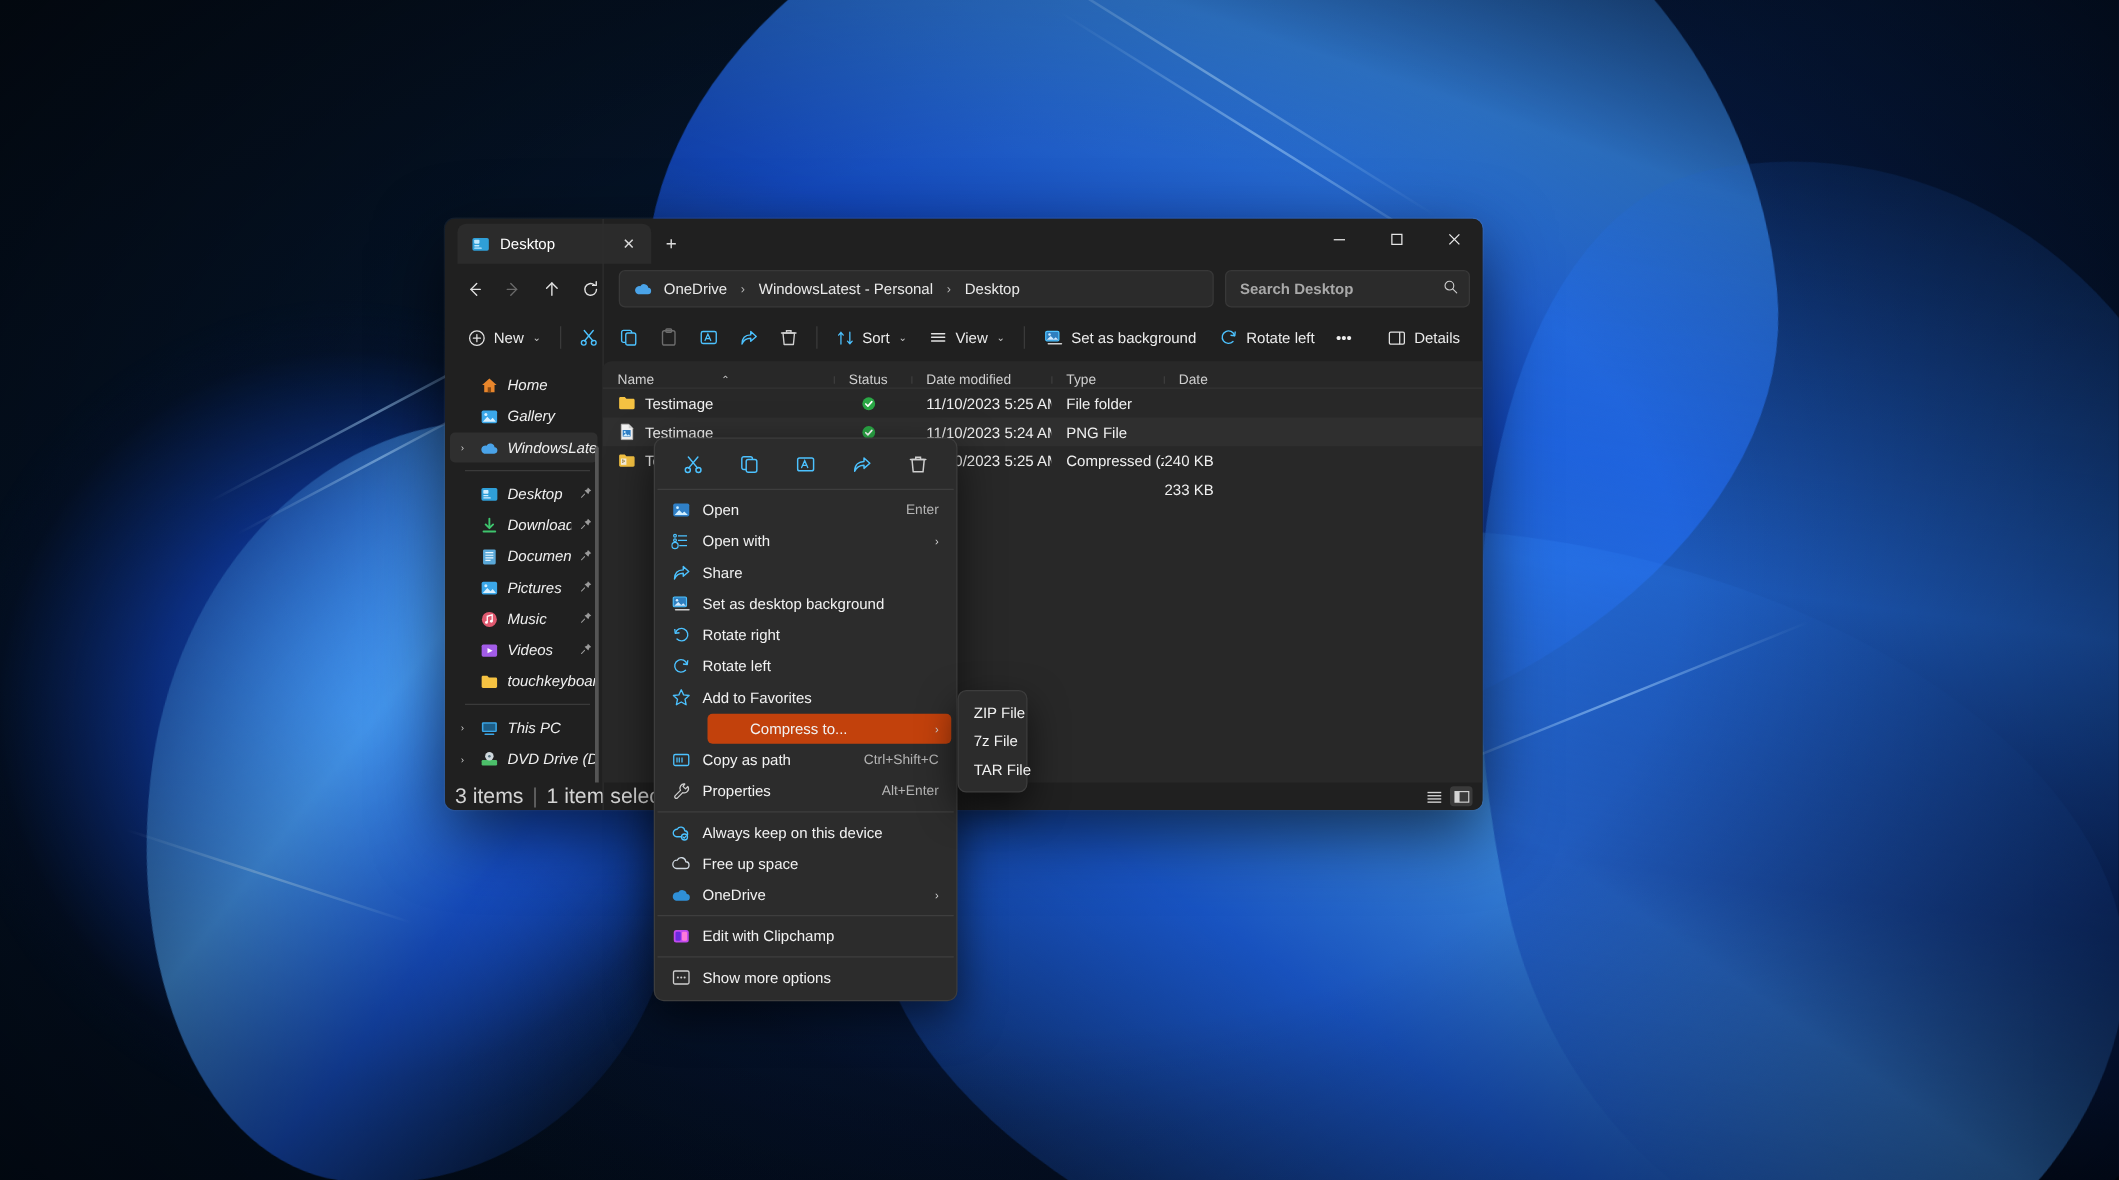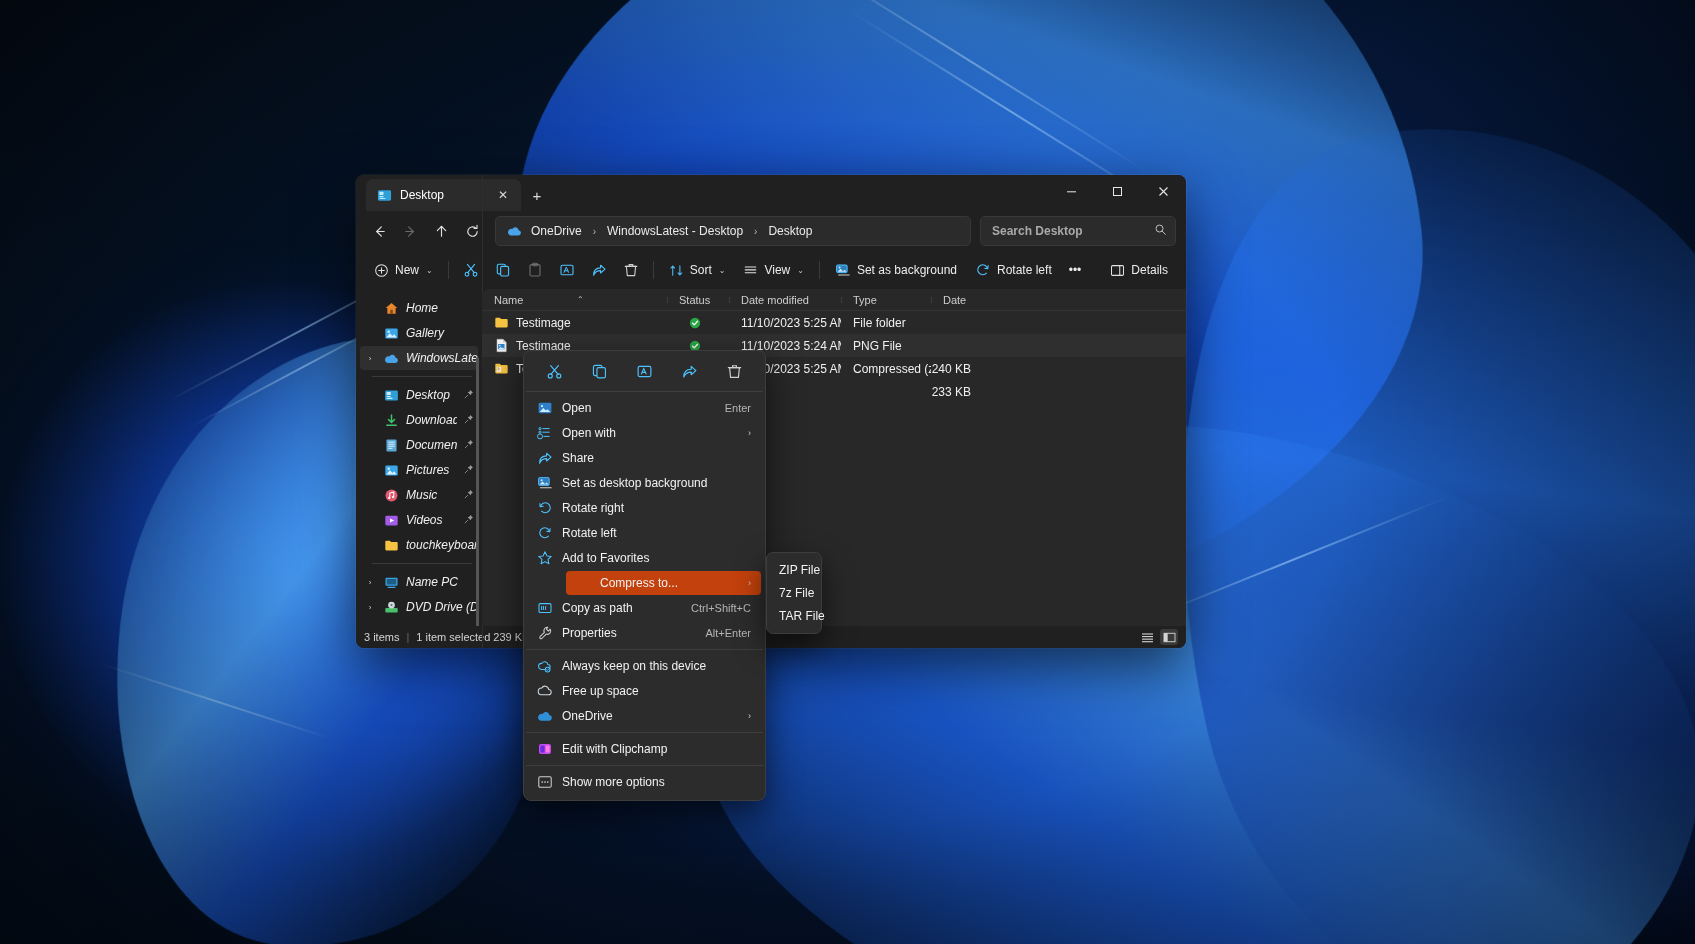--- a/index.html
+++ b/index.html
@@ -125,35 +125,35 @@
   .nav-exp{ width:12px; display:flex; align-items:center; justify-content:center; color:#cfcfcf; font-size:8px;}
   .nav-ico{ width:16px; height:16px; display:flex; align-items:center; justify-content:center; flex:0 0 16px;}
   .nav-label{ flex:1; white-space:nowrap; overflow:hidden;font-style:italic;}
   .pin{ color:#9a9a9a; font-size:9px; margin-right:4px;}
   .nav-divider{ height:1px; background:#3a3a3a; margin:6px 10px 6px 16px;}
   .sb-scroll{ position:absolute; right:3px; top:68px; width:3px; height:280px; background:#555; border-radius:2px;}
   .vsplit{ position:absolute; left:126px; top:0; bottom:0; width:1px; background:#2e2e2e;}
 
   
   .filepane{ flex:1; background:#282828; border-radius:7px 0 0 0; overflow:hidden; position:relative;}
-  .colhdr{ height:22px; display:flex; align-items:center; font-size:11px; color:#cfcfcf; position:relative; border-bottom:1px solid #333;}
+  .colhdr{ height:22px; display:flex; align-items:flex-end; font-size:11px; color:#cfcfcf; position:relative; border-bottom:1px solid #333;}
   .colhdr .c{ padding-left:12px; white-space:nowrap; position:relative;}
   .colhdr .c + .c::before{ content:""; position:absolute; left:0; top:3px; bottom:3px; width:1px; background:#3c3c3c;}
   .sortmark{ position:absolute; left:95px; top:1px; color:#cfcfcf; font-size:8px;}
   .row{ height:23px; display:flex; align-items:center; font-size:12px; color:#f0f0f0;}
   .row.sel{ background:#2f2f2f;}
   .cell{ padding-left:12px; display:flex; align-items:center; gap:7px; white-space:nowrap; overflow:hidden;}
   .cell.right{ justify-content:flex-end; padding-right:12px; padding-left:0;margin-top:47px;}
   .file-ico{ width:15px; height:15px; flex:0 0 15px;}
   .cloud-ok{ width:12px; height:12px;}
 
   
   .statusbar{
     height:22px; background:#202020; display:flex; align-items:center;
-    padding:0 8px; font-size:11px; color:#d4d4d4; gap:7px;
+    padding:0 8px; font-size:17px; color:#d4d4d4; gap:7px;
   }
   .st-sep{ color:#666;}
   .layout-btns{ margin-left:auto; display:flex; gap:4px; align-items:center;}
   .lbtn{ width:18px; height:16px; display:flex; align-items:center; justify-content:center; border-radius:3px;}
   .lbtn.active{ background:#3a3a3a;}
 
   
   #ctxmenu{
     position:absolute; left:523px; top:350px; width:243px;
     background:#2c2c2c; border:1px solid #3d3d3d; border-radius:8px;
@@ -262,21 +262,21 @@
     </div>
 
     <div class="breadcrumb">
       <span class="nav-ico">
         <svg width="16" height="16" viewBox="0 0 20 16">
             <path d="M5.6 13.5h9.9a3.2 3.2 0 0 0 .3-6.38 4.3 4.3 0 0 0-8-1.6A3.6 3.6 0 0 0 5.6 13.5z" fill="#4aa3e8"></path>
           </svg>
       </span>
       <span class="crumb">OneDrive</span>
       <span class="crumb-sep">›</span>
-      <span class="crumb">WindowsLatest - Desktop</span>
+      <span class="crumb">WindowsLatest - Personal</span>
       <span class="crumb-sep">›</span>
       <span class="crumb">Desktop</span>
     </div>
 
     <div class="searchbox">
       <span class="sp">Search Desktop</span>
       <span>
         <svg width="13" height="13" viewBox="0 0 16 16">
             <circle cx="6.8" cy="6.8" r="4.3" fill="none" stroke="#cfcfcf" stroke-width="1.1"></circle>
             <path d="M10 10 L14 14" stroke="#cfcfcf" stroke-width="1.1" stroke-linecap="round"></path>
@@ -535,21 +535,21 @@
 
       <div class="nav-item">
         <span class="nav-exp">›</span>
         <span class="nav-ico">
           <svg width="15" height="15" viewBox="0 0 16 16">
               <rect x="1.6" y="3" width="12.8" height="8.4" rx="1.1" fill="#3ba7e8"></rect>
               <rect x="2.9" y="4.2" width="10.2" height="6" fill="#1d5d86"></rect>
               <path d="M4.4 13.2 H11.6" stroke="#3ba7e8" stroke-width="1.3" stroke-linecap="round"></path>
             </svg>
         </span>
-        <span class="nav-label">Name PC</span>
+        <span class="nav-label">This PC</span>
       </div>
 
       <div class="nav-item">
         <span class="nav-exp">›</span>
         <span class="nav-ico">
           <svg width="15" height="15" viewBox="0 0 16 16">
               <rect x="1.4" y="8.6" width="13.2" height="4.6" rx="1" fill="#4cbf6a"></rect>
               <circle cx="8" cy="5.4" r="3.6" fill="#cfd8dc"></circle>
               <circle cx="8" cy="5.4" r="1.1" fill="#546e7a"></circle>
             </svg>

